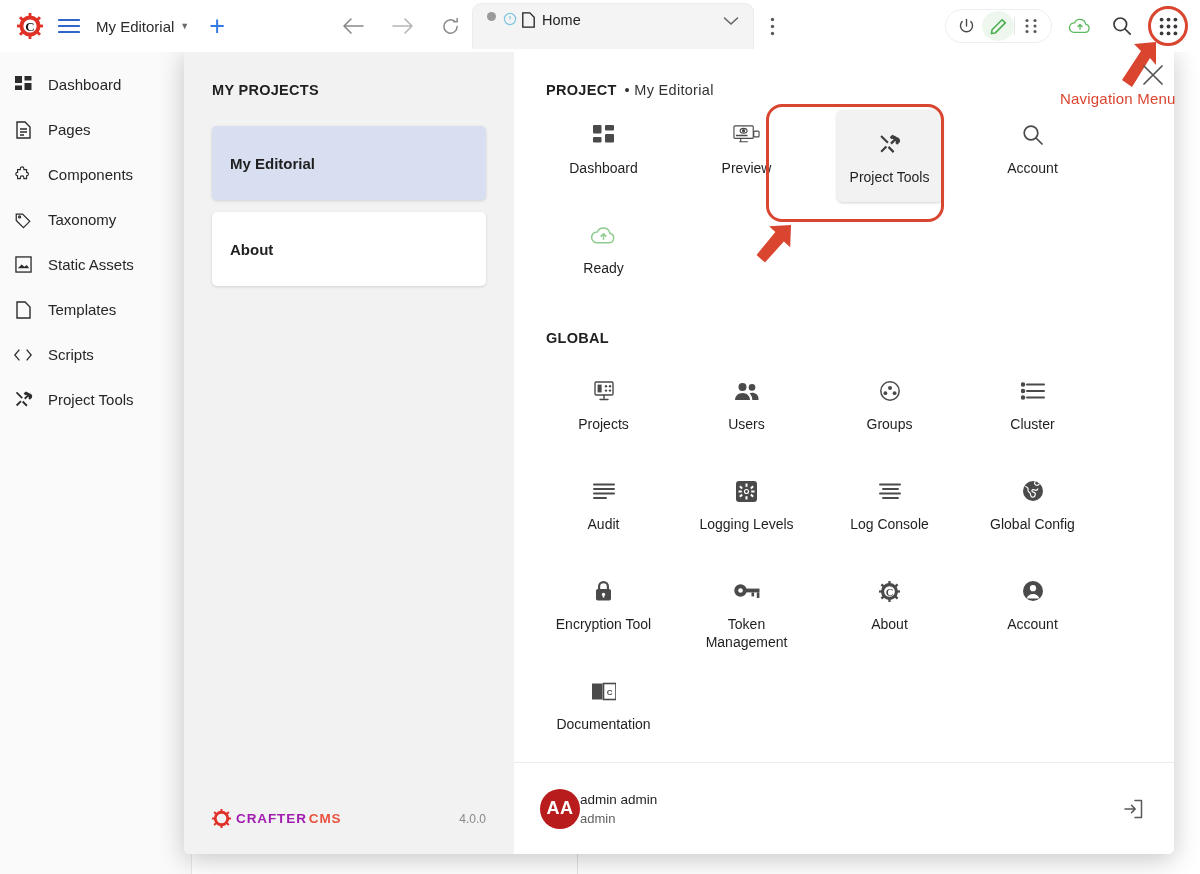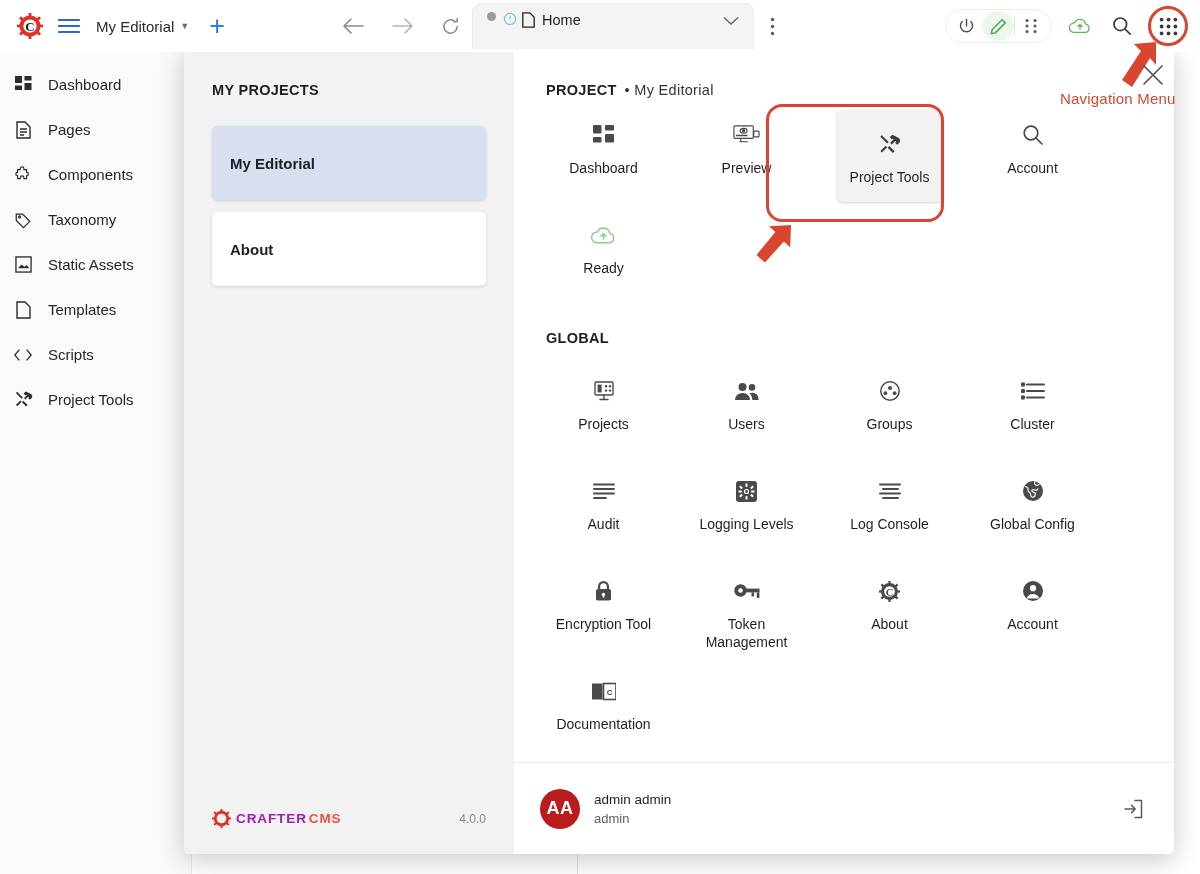--- a/index.html
+++ b/index.html
@@ -123,21 +123,21 @@
   }
   .tile-wrap-sel { display:flex; justify-content:center; }
 
   .ov-footer {
     margin-top:auto; height: 92px; border-top: 1px solid #ececec; display:flex; align-items:center; padding: 0 26px;
   }
   .avatar {
     width: 40px; height: 40px; border-radius: 50%; background:#b91c1c; color:#fff;
     display:flex; align-items:center; justify-content:center; font-size: 18px; font-weight: 700; letter-spacing:.5px;
   }
-  .user-block { margin-left: 14px; display:flex; flex-direction:column; gap: 4px; }
+  .user-block { display:flex; flex-direction:column; gap: 4px; }
   .user-name { font-size: 13.5px; color:#1f1f1f; }
   .user-handle { font-size: 13px; color:#5f5f5f; }
   .logout-btn { margin-left:auto; width: 30px; height: 30px; display:flex; align-items:center; justify-content:center; color:#5a5a5a; }
 
   
   .ann-ring {
     position:absolute; left: 766px; top: 104px; width: 178px; height: 118px;
     border: 3px solid #d9452f; border-radius: 16px; z-index: 9; pointer-events:none;
   }
   .ann-arrow-1 { position:absolute; left: 752px; top: 222px; z-index: 9; }

